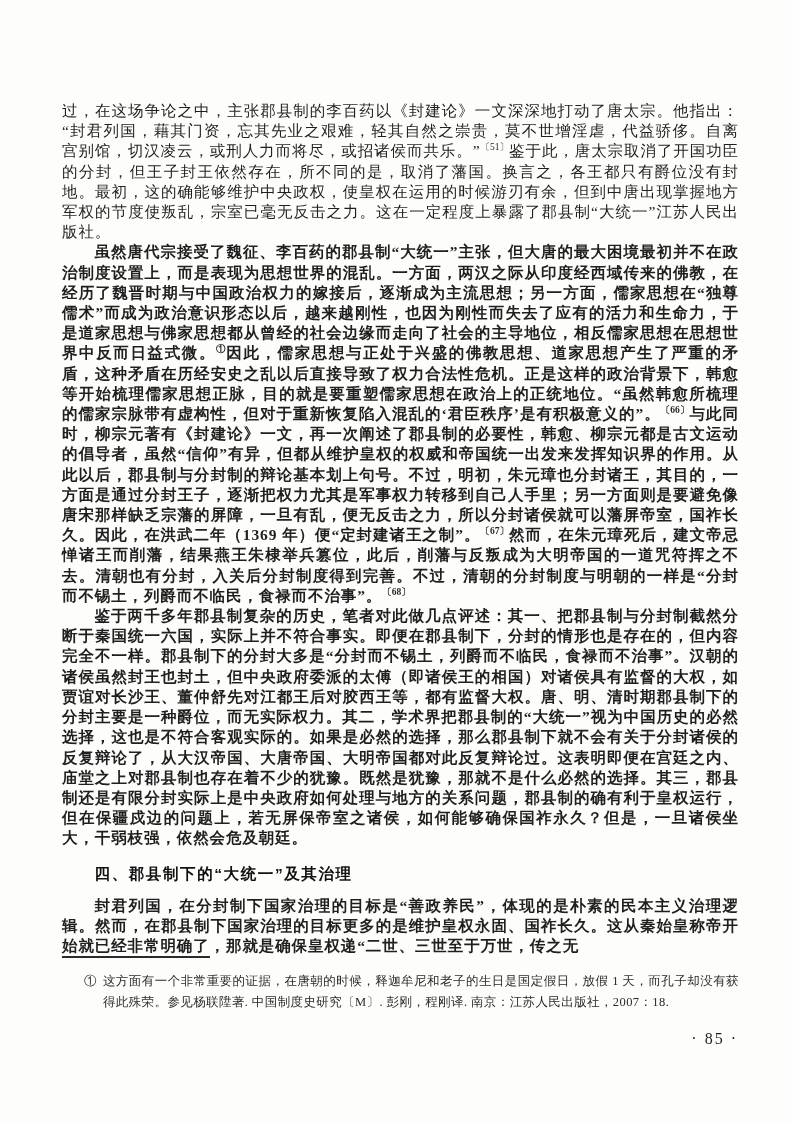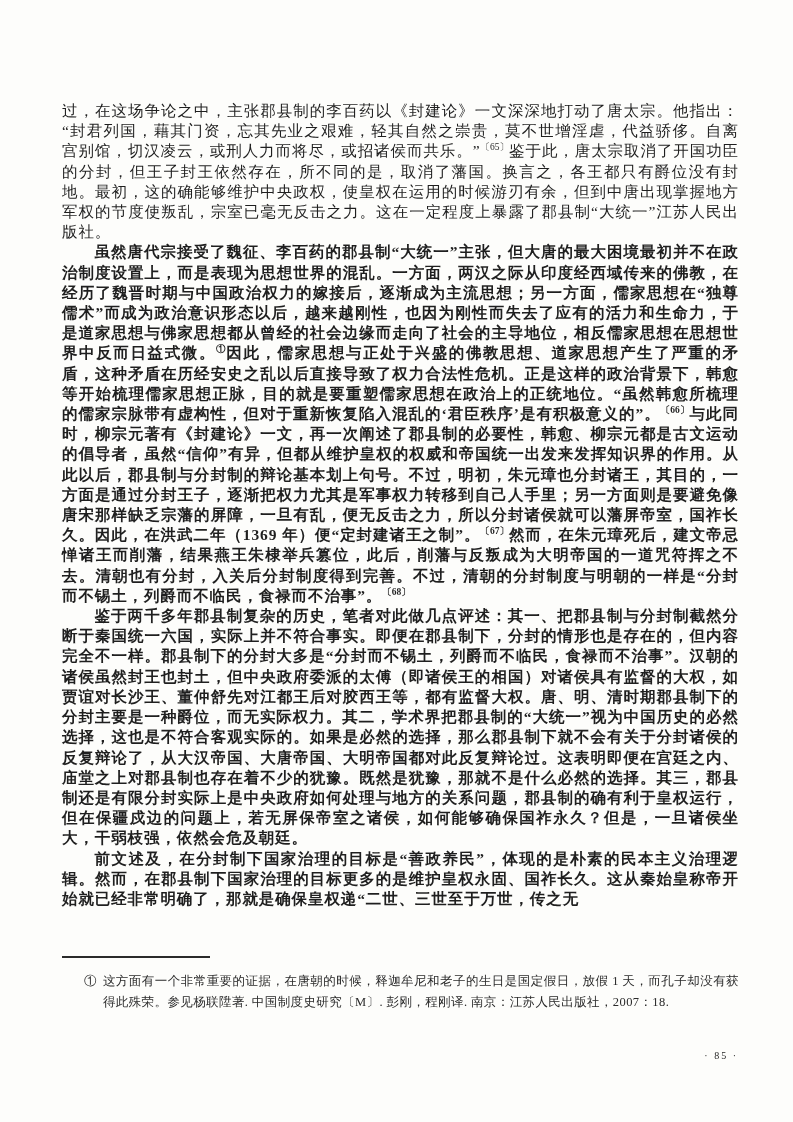--- a/index.html
+++ b/index.html
@@ -77,36 +77,36 @@
   }
   .fn-text {
     flex: 1 1 auto;
     text-align: justify;
     text-justify: inter-character;
   }
   .page-number {
     position: absolute;
     top: 1030px;
     right: 55px;
-    font-size: 10px;
+    font-size: 16px;
     letter-spacing: 2px;
     color: #1f1f1f;
-    margin-top: 20px;
   }
 </style>
 </head>
 <body>
 
 <div class="page">
 
   <div class="content">
-    <p class="body-para"><span>过，在这场争论之中，主张郡县制的李百药以《封建论》一文深深地打动了唐太宗。他指出：“封君列国，藉其门资，忘其先业之艰难，轻其自然之崇贵，莫不世增淫虐，代益骄侈。自离宫别馆，切汉凌云，或刑人力而将尽，或招诸侯而共乐。”</span><sup class="cite">〔65〕</sup><span>鉴于此，唐太宗取消了开国功臣的分封，但王子封王依然存在，所不同的是，取消了藩国。换言之，各王都只有爵位没有封地。最初，这的确能够维护中央政权，使皇权在运用的时候游刃有余，但到中唐出现掌握地方军权的节度使叛乱，宗室已毫无反击之力。这在一定程度上暴露了郡县制“大统一”江苏人民出版社。</span></p>
+    <p class="body-para"><span>过，在这场争论之中，主张郡县制的李百药以《封建论》一文深深地打动了唐太宗。他指出：“封君列国，藉其门资，忘其先业之艰难，轻其自然之崇贵，莫不世增淫虐，代益骄侈。自离宫别馆，切汉凌云，或刑人力而将尽，或招诸侯而共乐。”</span><sup class="cite">〔51〕</sup><span>鉴于此，唐太宗取消了开国功臣的分封，但王子封王依然存在，所不同的是，取消了藩国。换言之，各王都只有爵位没有封地。最初，这的确能够维护中央政权，使皇权在运用的时候游刃有余，但到中唐出现掌握地方军权的节度使叛乱，宗室已毫无反击之力。这在一定程度上暴露了郡县制“大统一”江苏人民出版社。</span></p>
     <p class="body-para indent"><span>虽然唐代宗接受了魏征、李百药的郡县制“大统一”主张，但大唐的最大困境最初并不在政治制度设置上，而是表现为思想世界的混乱。一方面，两汉之际从印度经西域传来的佛教，在经历了魏晋时期与中国政治权力的嫁接后，逐渐成为主流思想；另一方面，儒家思想在“独尊儒术”而成为政治意识形态以后，越来越刚性，也因为刚性而失去了应有的活力和生命力，于是道家思想与佛家思想都从曾经的社会边缘而走向了社会的主导地位，相反儒家思想在思想世界中反而日益式微。</span><sup class="cite">①</sup><span>因此，儒家思想与正处于兴盛的佛教思想、道家思想产生了严重的矛盾，这种矛盾在历经安史之乱以后直接导致了权力合法性危机。正是这样的政治背景下，韩愈等开始梳理儒家思想正脉，目的就是要重塑儒家思想在政治上的正统地位。“虽然韩愈所梳理的儒家宗脉带有虚构性，但对于重新恢复陷入混乱的‘君臣秩序’是有积极意义的”。</span><sup class="cite">〔66〕</sup><span>与此同时，柳宗元著有《封建论》一文，再一次阐述了郡县制的必要性，韩愈、柳宗元都是古文运动的倡导者，虽然“信仰”有异，但都从维护皇权的权威和帝国统一出发来发挥知识界的作用。从此以后，郡县制与分封制的辩论基本划上句号。不过，明初，朱元璋也分封诸王，其目的，一方面是通过分封王子，逐渐把权力尤其是军事权力转移到自己人手里；另一方面则是要避免像唐宋那样缺乏宗藩的屏障，一旦有乱，便无反击之力，所以分封诸侯就可以藩屏帝室，国祚长久。因此，在洪武二年（1369 年）便“定封建诸王之制”。</span><sup class="cite">〔67〕</sup><span>然而，在朱元璋死后，建文帝忌惮诸王而削藩，结果燕王朱棣举兵篡位，此后，削藩与反叛成为大明帝国的一道咒符挥之不去。清朝也有分封，入关后分封制度得到完善。不过，清朝的分封制度与明朝的一样是“分封而不锡土，列爵而不临民，食禄而不治事”。</span><sup class="cite">〔68〕</sup></p>
     <p class="body-para indent"><span>鉴于两千多年郡县制复杂的历史，笔者对此做几点评述：其一、把郡县制与分封制截然分断于秦国统一六国，实际上并不符合事实。即便在郡县制下，分封的情形也是存在的，但内容完全不一样。郡县制下的分封大多是“分封而不锡土，列爵而不临民，食禄而不治事”。汉朝的诸侯虽然封王也封土，但中央政府委派的太傅（即诸侯王的相国）对诸侯具有监督的大权，如贾谊对长沙王、董仲舒先对江都王后对胶西王等，都有监督大权。唐、明、清时期郡县制下的分封主要是一种爵位，而无实际权力。其二，学术界把郡县制的“大统一”视为中国历史的必然选择，这也是不符合客观实际的。如果是必然的选择，那么郡县制下就不会有关于分封诸侯的反复辩论了，从大汉帝国、大唐帝国、大明帝国都对此反复辩论过。这表明即便在宫廷之内、庙堂之上对郡县制也存在着不少的犹豫。既然是犹豫，那就不是什么必然的选择。其三，郡县制还是有限分封实际上是中央政府如何处理与地方的关系问题，郡县制的确有利于皇权运行，但在保疆戍边的问题上，若无屏保帝室之诸侯，如何能够确保国祚永久？但是，一旦诸侯坐大，干弱枝强，依然会危及朝廷。</span></p>
-    <p class="body-para indent"><span>前文述及，在分封制下国家治理的目标是“善政养民”，体现的是朴素的民本主义治理逻辑。然而，在郡县制下国家治理的目标更多的是维护皇权永固、国祚长久。这从秦始皇称帝开始就已经非常明确了，那就是确保皇权递“二世、三世至于万世，传之无</span></p>
+    <h2 class="section-heading">四、郡县制下的“大统一”及其治理</h2>
+    <p class="body-para indent"><span>封君列国，在分封制下国家治理的目标是“善政养民”，体现的是朴素的民本主义治理逻辑。然而，在郡县制下国家治理的目标更多的是维护皇权永固、国祚长久。这从秦始皇称帝开始就已经非常明确了，那就是确保皇权递“二世、三世至于万世，传之无</span></p>
   </div>
 
   <div class="footnote-area">
     <div class="footnote-rule"></div>
     <div class="footnote">
       <span class="fn-marker">①</span>
       <span class="fn-text">这方面有一个非常重要的证据，在唐朝的时候，释迦牟尼和老子的生日是国定假日，放假 1 天，而孔子却没有获得此殊荣。参见杨联陞著. 中国制度史研究〔M〕. 彭刚，程刚译. 南京：江苏人民出版社，2007：18.</span>
     </div>
   </div>
 

